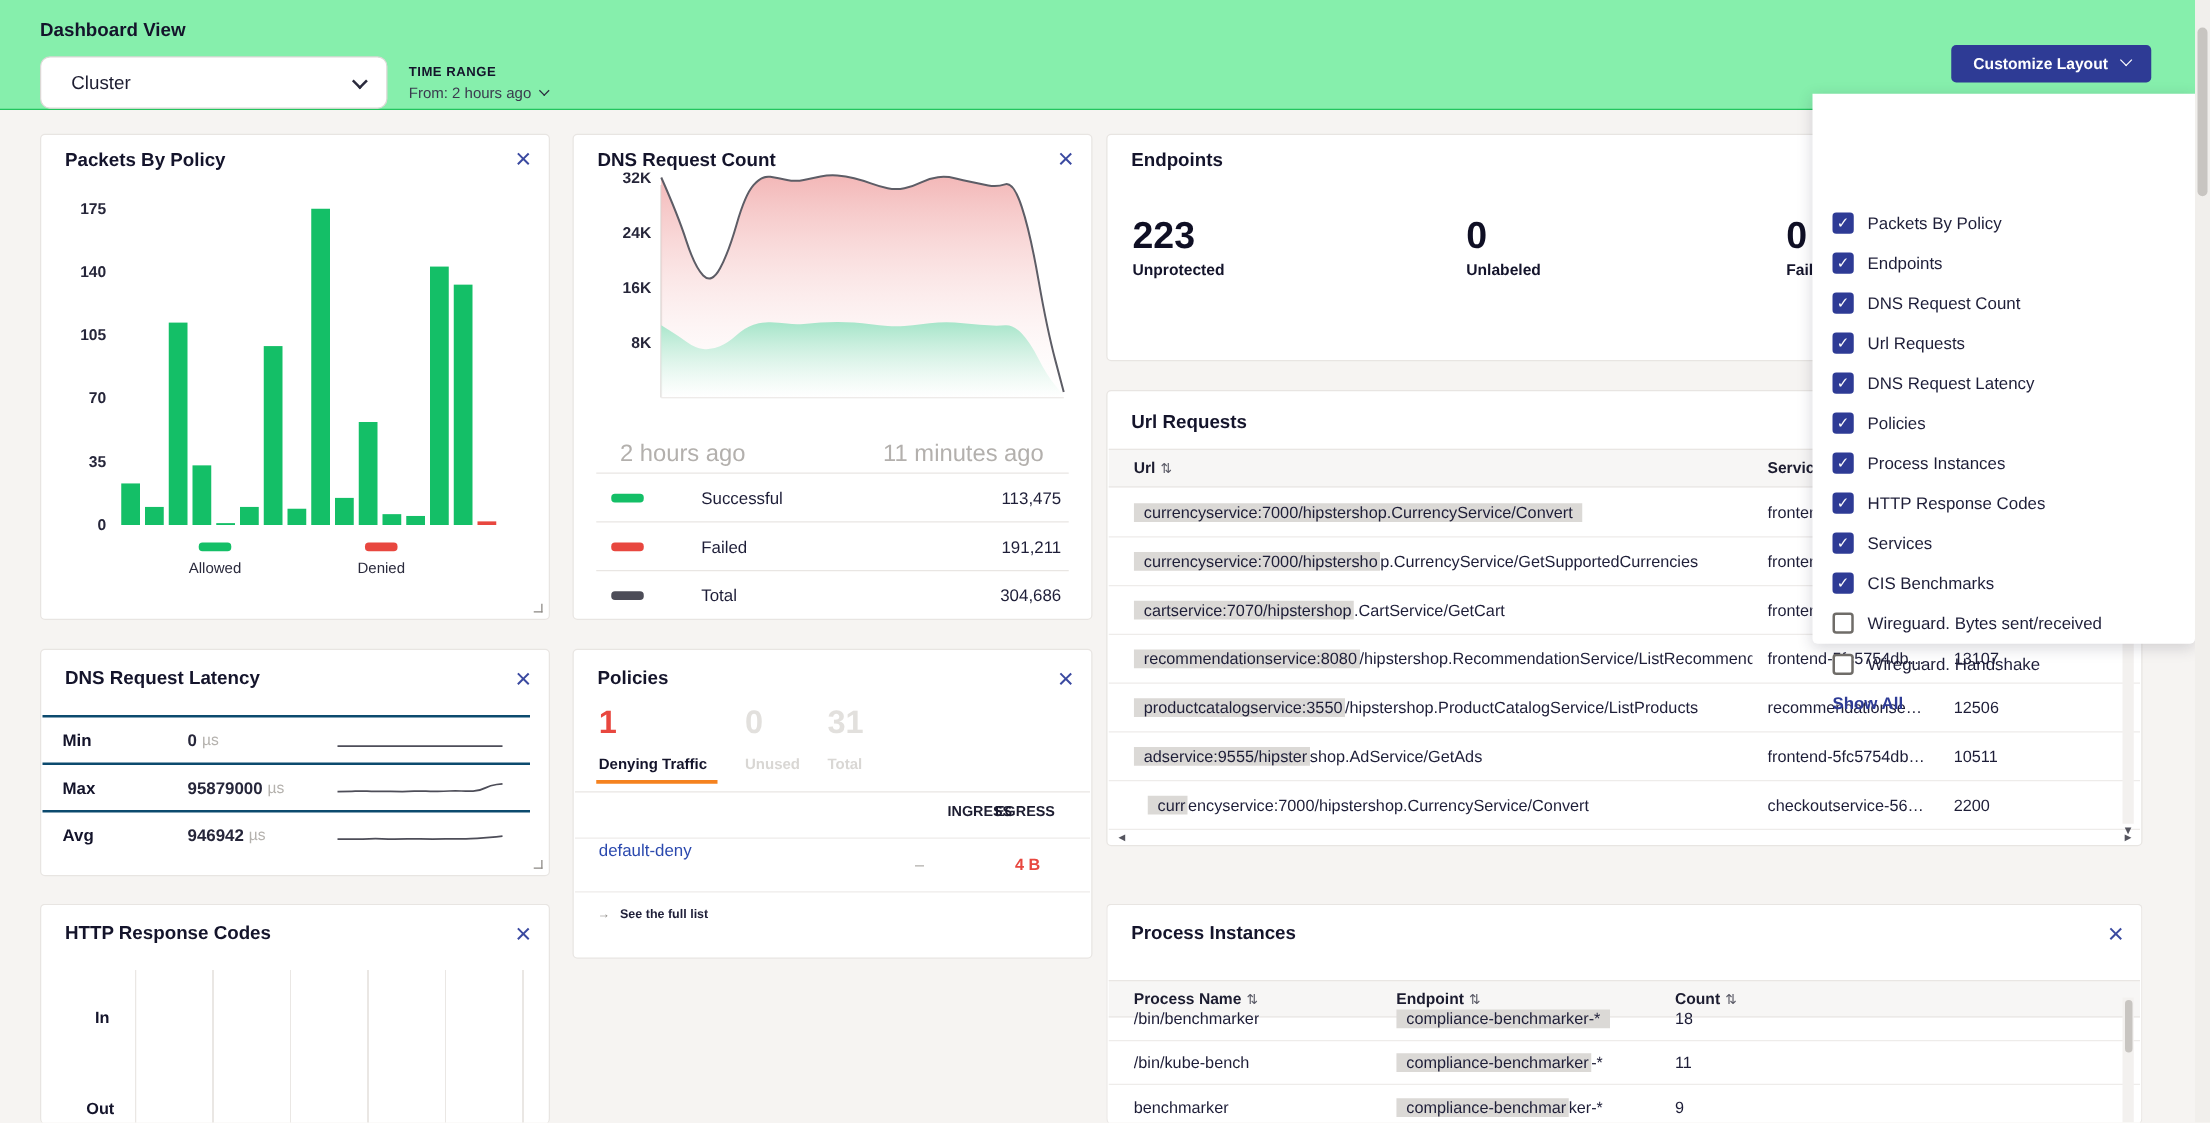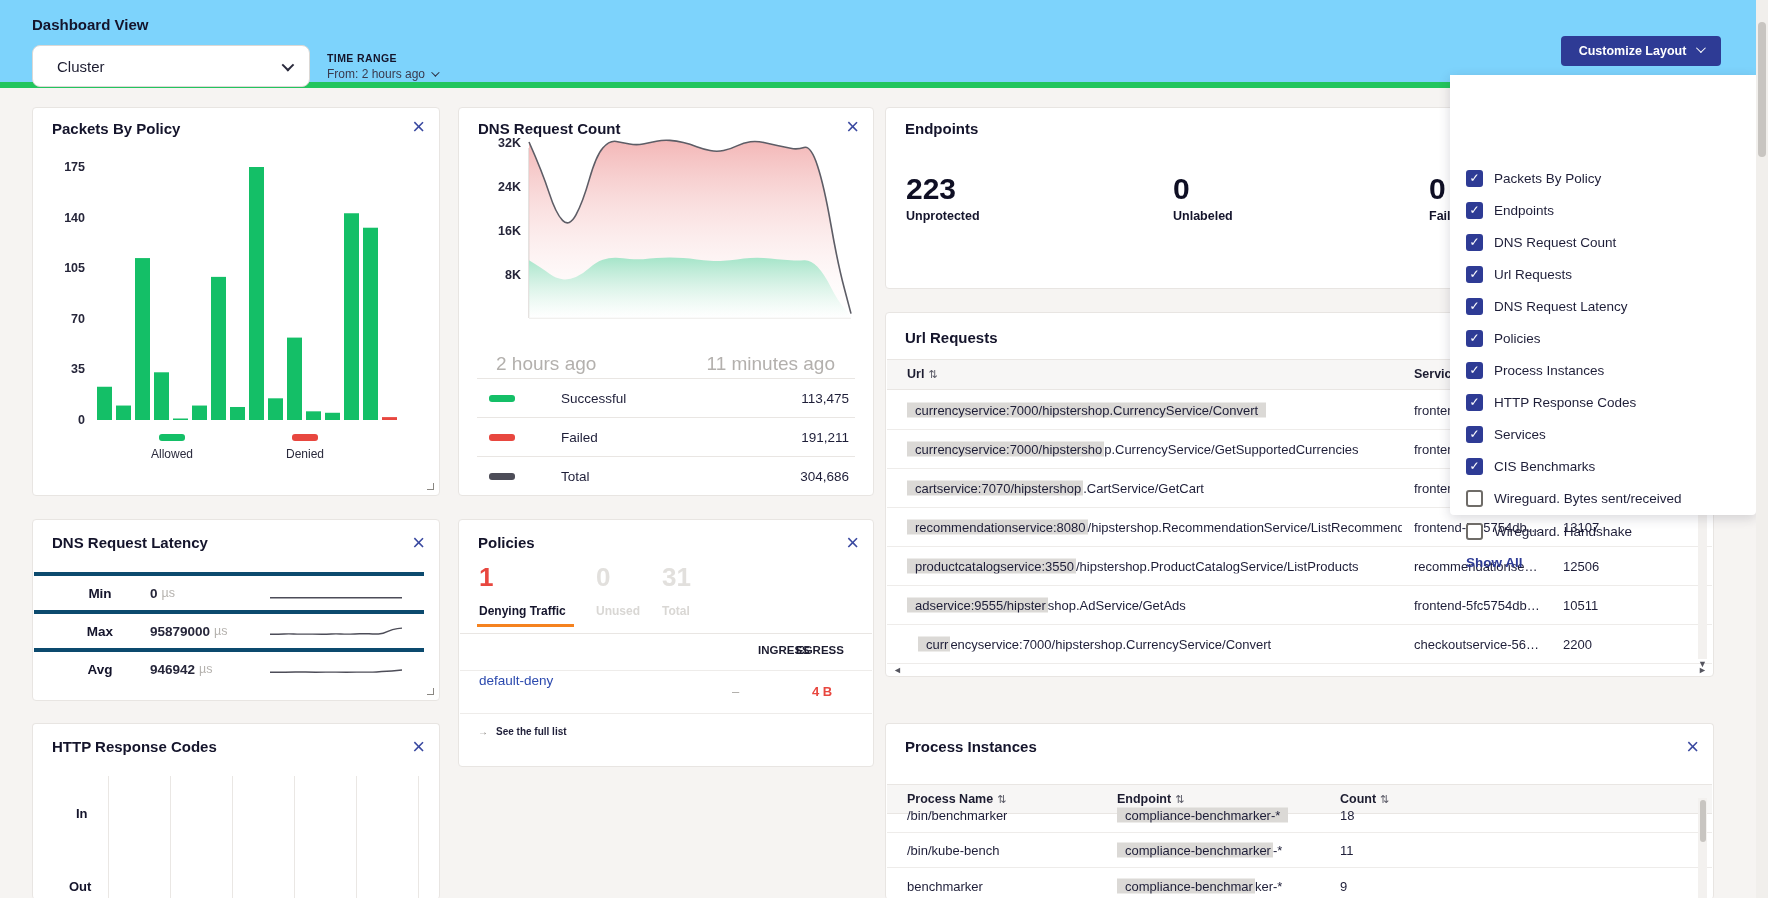--- a/index.html
+++ b/index.html
@@ -1,19 +1,19 @@
 <!DOCTYPE html>
 <html><head>
 <meta charset="utf-8">
 <style>
   * { margin:0; padding:0; box-sizing:border-box; }
   html,body { width:1768px; height:898px; overflow:hidden; }
   body { font-family:"Liberation Sans", sans-serif; background:#f6f4f2; color:#18182e; position:relative; }
 
-  #topbar { position:absolute; left:0; top:0; width:1768px; height:88px; background:#7dd3fc; border-bottom:6px solid #22c55e; }
+  #topbar { position:absolute; left:0; top:0; width:1768px; height:88px; background:#86efac; border-bottom:1px solid #22c55e; }
   .page-title { position:absolute; left:32px; top:16px; font-size:15px; font-weight:700; color:#14142b; }
   .view-select { position:absolute; left:32px; top:45px; width:278px; height:42px; background:#fff; border:1px solid #dbd8d5; border-radius:8px; display:flex; align-items:center; padding:0 18px 0 24px; cursor:pointer; }
   .view-select .lbl { font-size:15px; color:#1c1c30; flex:1; }
   .chev { display:inline-block; width:9px; height:9px; border-right:2px solid #2a2a3c; border-bottom:2px solid #2a2a3c; transform:rotate(45deg) translateY(-2px); }
   .chev.small { width:6px; height:6px; border-width:1.5px; }
   .time-range { position:absolute; left:327px; top:52px; }
   .time-range .tr-label { font-size:10.5px; font-weight:700; letter-spacing:.4px; color:#14142b; }
   .time-range .tr-value { font-size:12px; color:#3a3a4e; margin-top:3px; display:flex; align-items:center; gap:6px; cursor:pointer; }
   .customize-btn { position:absolute; left:1561px; top:36px; width:160px; height:30px; background:#2e3b95; color:#fff; border:none; border-radius:4px; font-size:12.5px; font-weight:600; display:flex; align-items:center; justify-content:center; gap:10px; cursor:pointer; font-family:inherit; }
   .customize-btn .chev { border-color:#fff; width:7px; height:7px; border-width:1.7px; margin-top:-3px; }
@@ -57,21 +57,21 @@
   .sort-icon { font-size:11px; color:#5a5a66; font-weight:400; margin-left:4px; }
   .trow { position:absolute; left:1px; right:1px; border-bottom:1px solid #eeecea; }
   .cell { position:absolute; top:50%; transform:translateY(-50%); font-size:13px; color:#1e1e38; white-space:nowrap; overflow:hidden; }
   .hl { background:#dbd9d6; padding:4px 2px 4px 8px; }
   .hl.full { padding-right:8px; }
   .mini-scroll { position:absolute; width:9px; background:#f3f1ef; }
   .mini-scroll .mthumb { position:absolute; left:1.5px; width:6px; background:#c8c5c1; border-radius:3px; }
   .scroll-arrow { position:absolute; font-size:9px; color:#55555f; }
 
   
-  .lat-row { position:absolute; left:1px; right:15px; height:38px; border-top:4px solid #0c4a6e; display:flex; align-items:center;text-align:center; }
+  .lat-row { position:absolute; left:1px; right:15px; height:38px; border-top:2px solid #0c4a6e; display:flex; align-items:center; }
   .lat-label { font-size:13.5px; font-weight:600; color:#14142b; margin-left:16px; width:100px; }
   .lat-value { font-size:13.5px; font-weight:600; color:#26263a; }
   .lat-unit { font-size:12.5px; color:#b5b2ae; margin-left:4px; }
   .lat-spark { position:absolute; right:18px; }
 
   
   .pol-stat { position:absolute; top:44px; }
   .pol-value { font-size:26px; font-weight:800; line-height:1; }
   .pol-label { font-size:12px; font-weight:700; margin-top:14px; }
   .pol-underline { position:absolute; left:18px; top:104px; width:97px; height:3px; background:#f5821f; }

